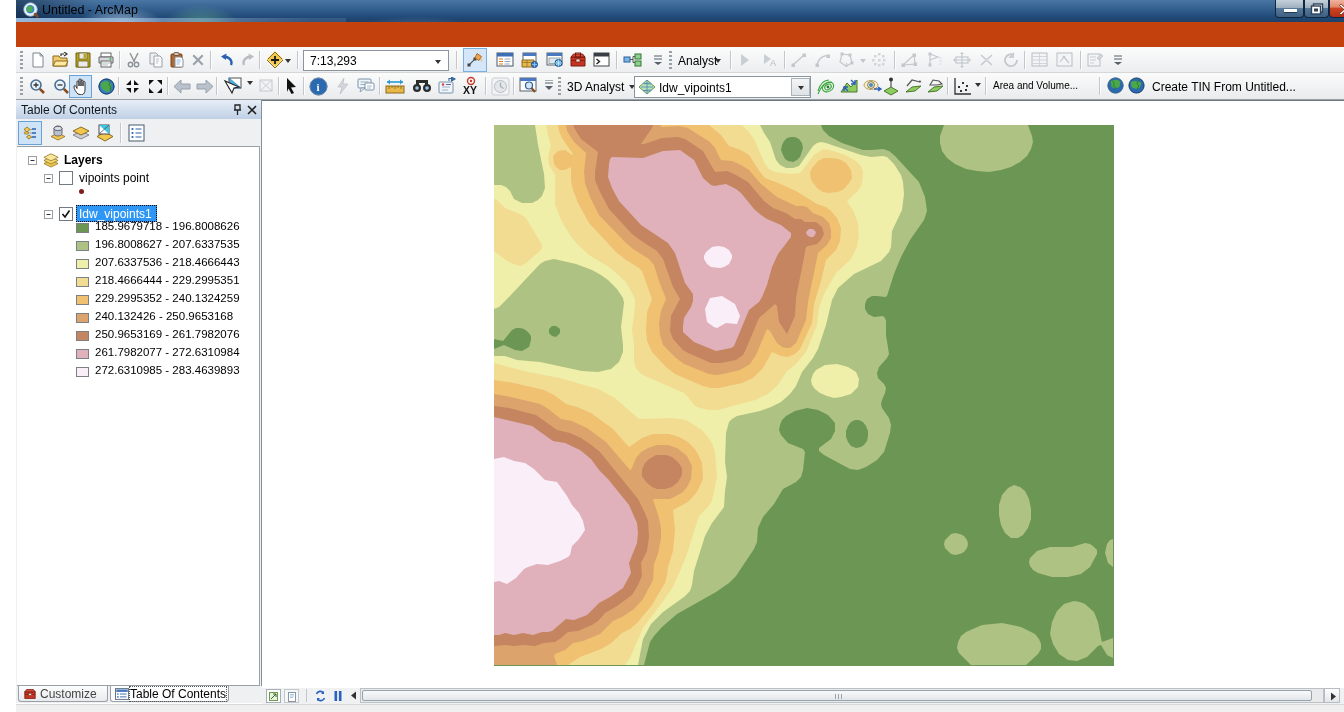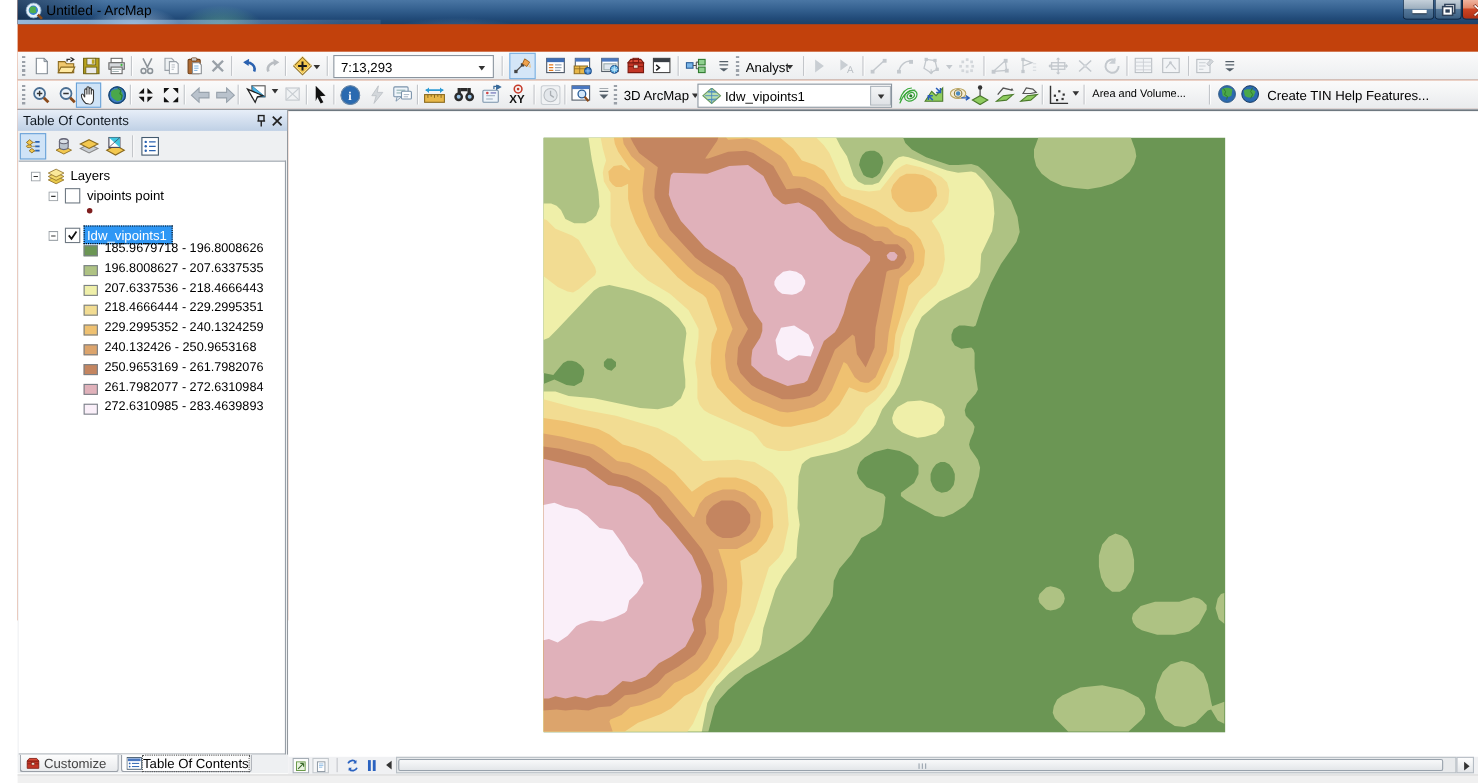--- a/index.html
+++ b/index.html
@@ -381,21 +381,21 @@
         <rect x="1" y="1" width="16" height="13" fill="#fff" stroke="#56606a"></rect>
         <rect x="1" y="1" width="16" height="3" fill="#4a78c0"></rect>
         <circle cx="10" cy="8.5" r="3.5" fill="#d4e8fa" stroke="#2a5e98" stroke-width="1.2"></circle>
         <line x1="12.5" y1="11" x2="16" y2="15" stroke="#8a4a1a" stroke-width="2"></line>
       </svg>
 <svg class="abs" style="left:527px;top:7px" width="12" height="12" viewBox="0 0 12 12">
         <path d="M2 0h8M2 3h8" stroke="#55606a" stroke-width="1.1"></path>
         <path d="M2 6h8L6 10z" fill="#55606a"></path>
       </svg>
 <div class="grip" style="left:542px;top:4px;height:18px"></div>
-<span class="abs" style="left:551px;top:7px;font-size:12px">3D ArcMap</span>
+<span class="abs" style="left:551px;top:7px;font-size:12px">3D Analyst</span>
       <svg class="abs" style="left:612px;top:11px" width="8" height="6" viewBox="0 0 8 6">
         <path d="M1 1h6L4 5z" fill="#333"></path>
       </svg>
 <div class="sep2" style="left:626px"></div>
 <div class="abs" style="left:618px;top:3px;width:177px;height:22px;background:#fff;border:1px solid #8a949e">
  <svg class="abs" style="left:3px;top:3px" width="18" height="15" viewBox="0 0 18 15">
           <path d="M9 0l8 7-8 7-8-7z" fill="#b9e0b0" stroke="#6a9a62"></path>
           <path d="M5.5 3.5l8 .5M3 7h12M5.5 10.5l8-.5M9 0v14M12.5 3l-7 .5M12.5 11l-7-.5" stroke="#4a8ac0" stroke-width=".8" fill="none"></path>
         </svg>
  <span class="abs" style="left:24px;top:4px;font-size:12px">Idw_vipoints1</span>
@@ -460,21 +460,21 @@
         <circle cx="9.5" cy="9.5" r="8.5" fill="#2a6ab0" stroke="#14365e"></circle>
         <path d="M4 5c3-2.5 8-2.5 11 0l-1 6c-2 2-7 2-9 0z" fill="#4aa84a"></path>
         <path d="M6 4l2 3-1 3 3 2-1 3" fill="none" stroke="#2d7a2d"></path>
         <circle cx="9.5" cy="9.5" r="8.5" fill="none" stroke="#6aa0d0" stroke-width=".8" opacity=".6"></circle>
       </svg>
 <svg class="abs" style="left:1112px;top:4px" width="17" height="17" viewBox="0 0 19 19">
         <circle cx="9.5" cy="9.5" r="8.5" fill="#2a6ab0" stroke="#14365e"></circle>
         <path d="M3 6c3-2 9-2 12 1l-2 5c-3 2-8 1-9-1z" fill="#4aa84a"></path>
         <path d="M12 3l-2 4 2 3-2 4" fill="none" stroke="#2d7a2d"></path>
       </svg>
-<span class="abs" style="left:1136px;top:7px;font-size:12px">Create TIN Help Features...</span>
+<span class="abs" style="left:1136px;top:7px;font-size:12px">Create TIN From Untitled...</span>
 </div>
 
 <div class="abs" style="left:0;top:100px;width:246px;height:588px;background:#eef0f2;border-right:1px solid #898f96">
  <div class="abs" style="left:0;top:0;width:245px;height:19px;background:linear-gradient(180deg,#e7eef8,#bfd0e5)">
    <span class="abs" style="left:5px;top:3px;font-size:12px;color:#101820">Table Of Contents</span>
    <svg class="abs" style="left:216px;top:4px" width="11" height="12" viewBox="0 0 11 12">
           <path d="M3 1h5v5H3zM2 6h7M5.5 6v5" stroke="#222" stroke-width="1.3" fill="none"></path>
         </svg>
    <svg class="abs" style="left:231px;top:5px" width="10" height="10" viewBox="0 0 10 10">
           <path d="M1 1l8 8M9 1L1 9" stroke="#222" stroke-width="1.6"></path>
@@ -516,21 +516,21 @@
   
   <svg class="abs" style="left:11px;top:9px" width="9" height="9" viewBox="0 0 9 9">
           <rect x="0.5" y="0.5" width="8" height="8" fill="#fff" stroke="#9aa0a6"></rect>
           <path d="M2.5 4.5h4" stroke="#333"></path>
         </svg>
   <svg class="abs" style="left:25px;top:5px" width="18" height="16" viewBox="0 0 20 18">
           <path d="M10 9l8 4-8 4-8-4z" fill="#e8c84a" stroke="#8a6a1f" stroke-width=".8"></path>
           <path d="M10 5.5l8 4-8 4-8-4z" fill="#f3d86a" stroke="#8a6a1f" stroke-width=".8"></path>
           <path d="M10 2l8 4-8 4-8-4z" fill="#fae89a" stroke="#8a6a1f" stroke-width=".8"></path>
         </svg>
-  <span class="abs" style="left:47px;top:6px;font-size:12px;font-weight:normal">Layers</span>
+  <span class="abs" style="left:47px;top:6px;font-size:12px;font-weight:bold">Layers</span>
   
   <svg class="abs" style="left:27px;top:27px" width="9" height="9" viewBox="0 0 9 9">
           <rect x="0.5" y="0.5" width="8" height="8" fill="#fff" stroke="#9aa0a6"></rect>
           <path d="M2.5 4.5h4" stroke="#333"></path>
         </svg>
   <div class="abs" style="left:42px;top:24px;width:14px;height:14px;background:#fff;border:1px solid #707a84"></div>
   <span class="abs" style="left:62px;top:24px;font-size:12px">vipoints point</span>
   <circle><div class="abs" style="left:62px;top:42px;width:5px;height:5px;background:#7e1e1e;border-radius:50%"></div>
   
   <svg class="abs" style="left:27px;top:63px" width="9" height="9" viewBox="0 0 9 9">

